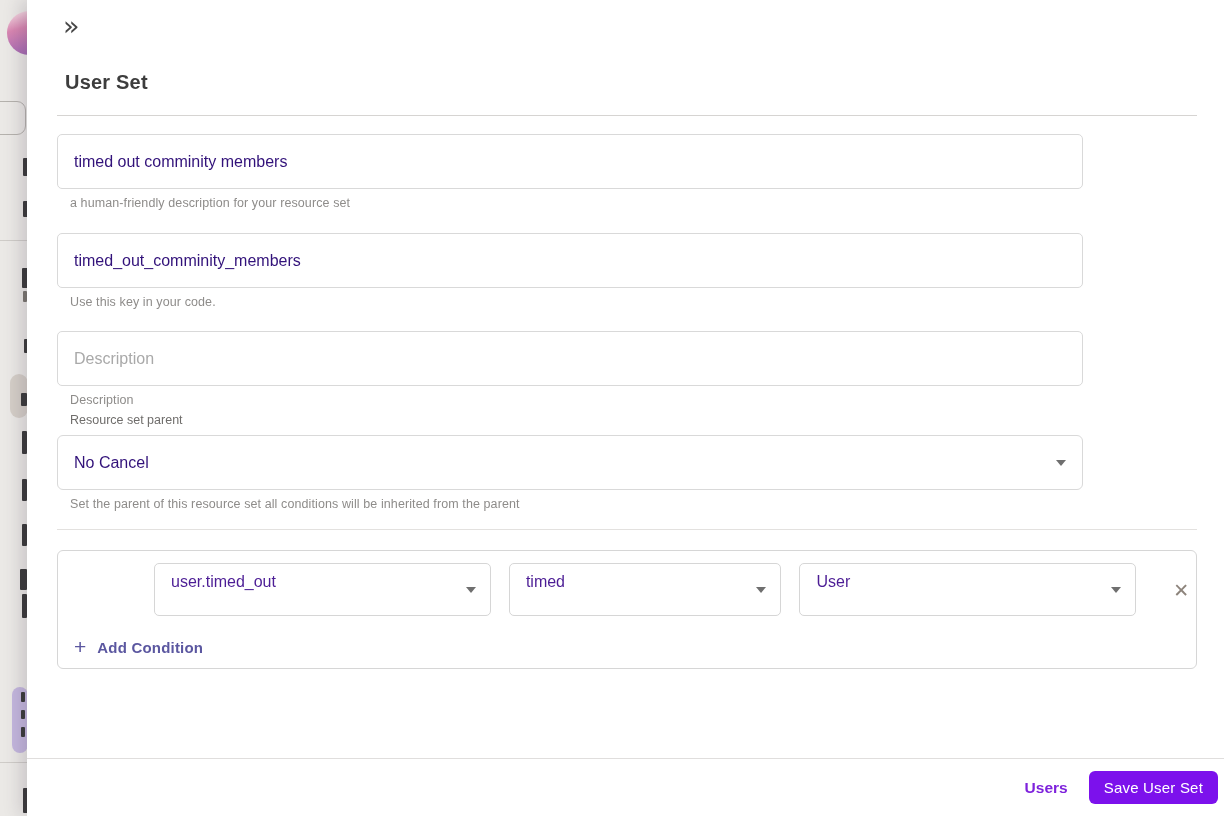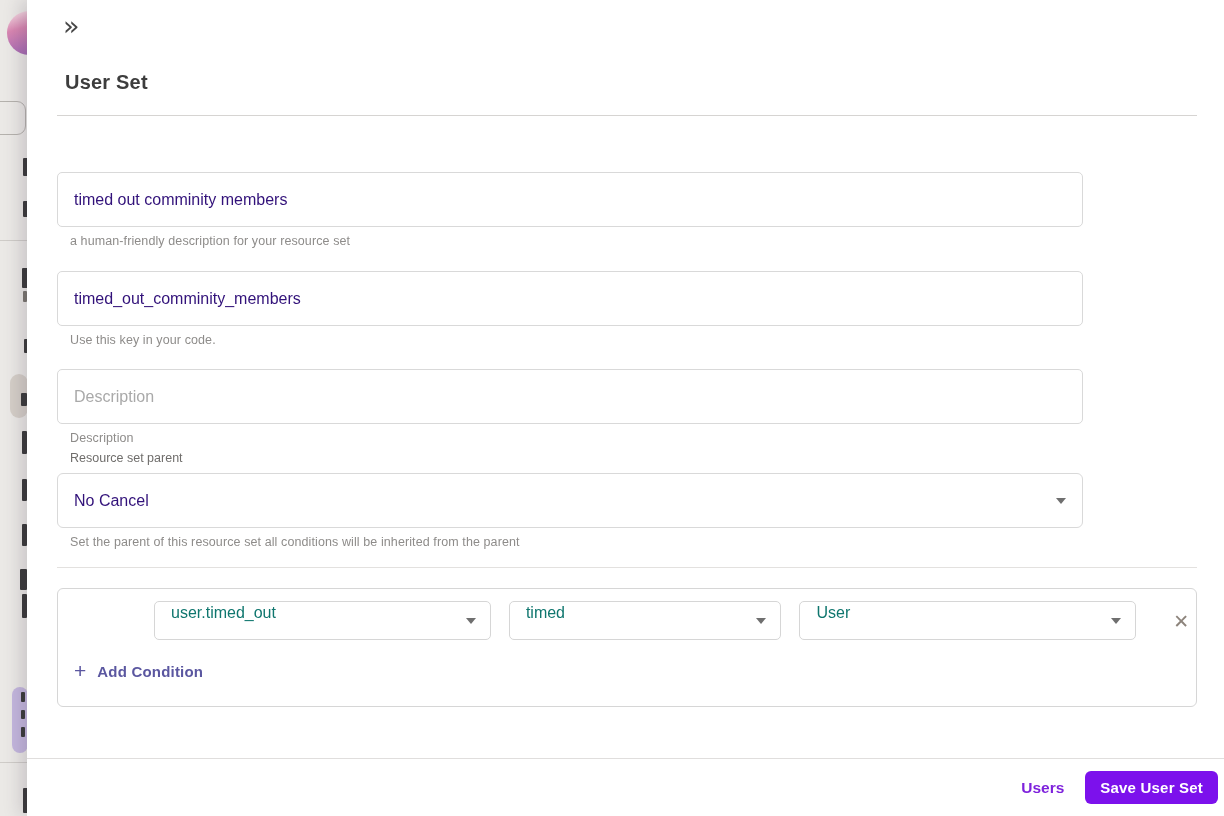--- a/index.html
+++ b/index.html
@@ -42,21 +42,21 @@
   .collapse-btn {
     display: inline-block; margin: 12px 0 0 6px; font-size: 27px; line-height: 28px;
     color: #474747; cursor: pointer; background: none; border: none;
     font-family: "DejaVu Sans", sans-serif;
   }
   .drawer-title { margin: 31px 0 0 8px; font-size: 20px; font-weight: bold; color: #3d3d3d; letter-spacing: 0.2px; }
   .hdiv { margin-top: 21px; height: 1px; background: #d6d4d2; }
   .hdiv.soft { background: #e3e1df; }
 
   .text-input {
-    display: block; margin-top: 56px; width: 1026px; height: 55px;
+    display: block; margin-top: 18px; width: 1026px; height: 55px;
     border: 1px solid #d9d9d9; border-radius: 5px; padding: 0 16px;
     font-family: "Liberation Sans", "DejaVu Sans", sans-serif;
     font-size: 16px; color: #32127a; background: #fff; outline: none;
   }
   .text-input.mt-sm { margin-top: 23px; }
   .text-input.mt-md { margin-top: 22px; }
   .text-input::placeholder { color: #a9a9a9; opacity: 1; }
 
   .helper { margin: 7px 0 0 13px; font-size: 12.5px; color: #8e8c8a; letter-spacing: 0.1px; }
   .field-label { margin: 6px 0 8px 13px; font-size: 12.5px; color: #6f6d6b; }
@@ -75,23 +75,23 @@
 
   .conditions-intro { margin-top: 6px; font-size: 15.5px; color: #45454c; }
 
   .condition-card {
     margin-top: 20px; width: 1140px; height: 119px;
     border: 1px solid #d6d6d6; border-radius: 6px; background: #fff;
     position: relative;
   }
   .condition-row { display: flex; align-items: center; padding: 12px 0 0 96px; gap: 18px; }
   .cond-select {
-    position: relative; height: 39px; border: 1px solid #d6d6d6; border-radius: 5px;
+    position: relative; height: 53px; border: 1px solid #d6d6d6; border-radius: 5px;
     display: flex; align-items: center; padding: 0 40px 16px 16px;
-    font-size: 16px; color: #0f766e; background: #fff; cursor: pointer;
+    font-size: 16px; color: #4c1d95; background: #fff; cursor: pointer;
   }
   .cond-select .chevron-down { right: 14px; }
   .w-field { width: 340px; }
   .w-op { width: 275px; }
   .w-val { width: 340px; }
   .remove-btn {
     margin-left: 12px; width: 30px; height: 30px; border: none; background: none;
     font-size: 19px; color: #8d847c; cursor: pointer; line-height: 30px; text-align: center;
     font-family: "DejaVu Sans", sans-serif;
   }
@@ -110,21 +110,21 @@
     display: flex; align-items: center; justify-content: flex-end;
     gap: 13px; padding-right: 6px;
   }
   .cancel-btn {
     background: none; border: none; font-size: 15.5px; font-weight: bold;
     color: #7e22dc; cursor: pointer; padding: 6px 8px;
     font-family: "Liberation Sans", "DejaVu Sans", sans-serif;
   }
   .save-btn {
     height: 33px; padding: 0 15px; border: none; border-radius: 6px;
-    background: #7c11ec; color: #ffffff; font-size: 15px; font-weight: bold;
+    background: #7c11ec; color: #ffffff; font-size: 15px; font-weight: normal;
     cursor: pointer; letter-spacing: 0.2px;
     font-family: "Liberation Sans", "DejaVu Sans", sans-serif;
   }
 </style>
 </head>
 <body>
 
 <div class="sidebar-strip">
   <div class="logo-circle"></div>
   <div class="searchbox-frag"></div>

